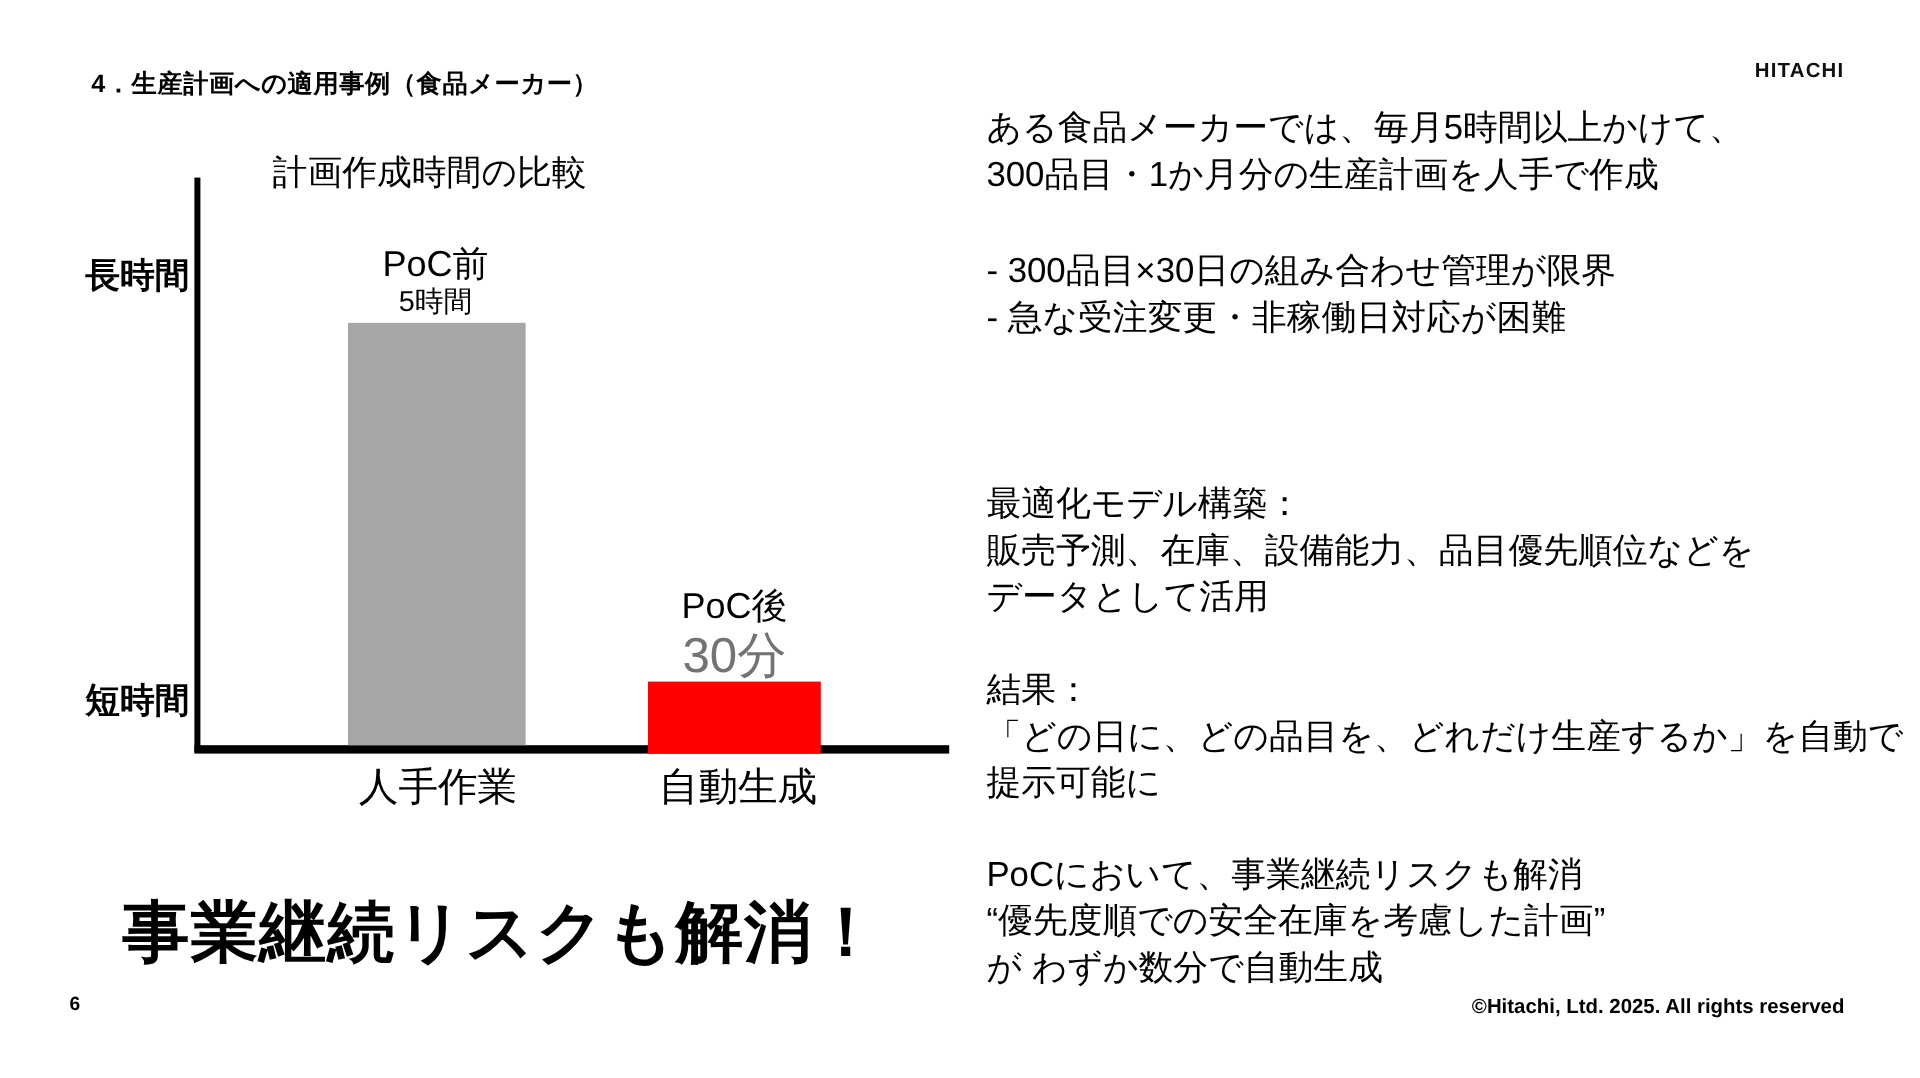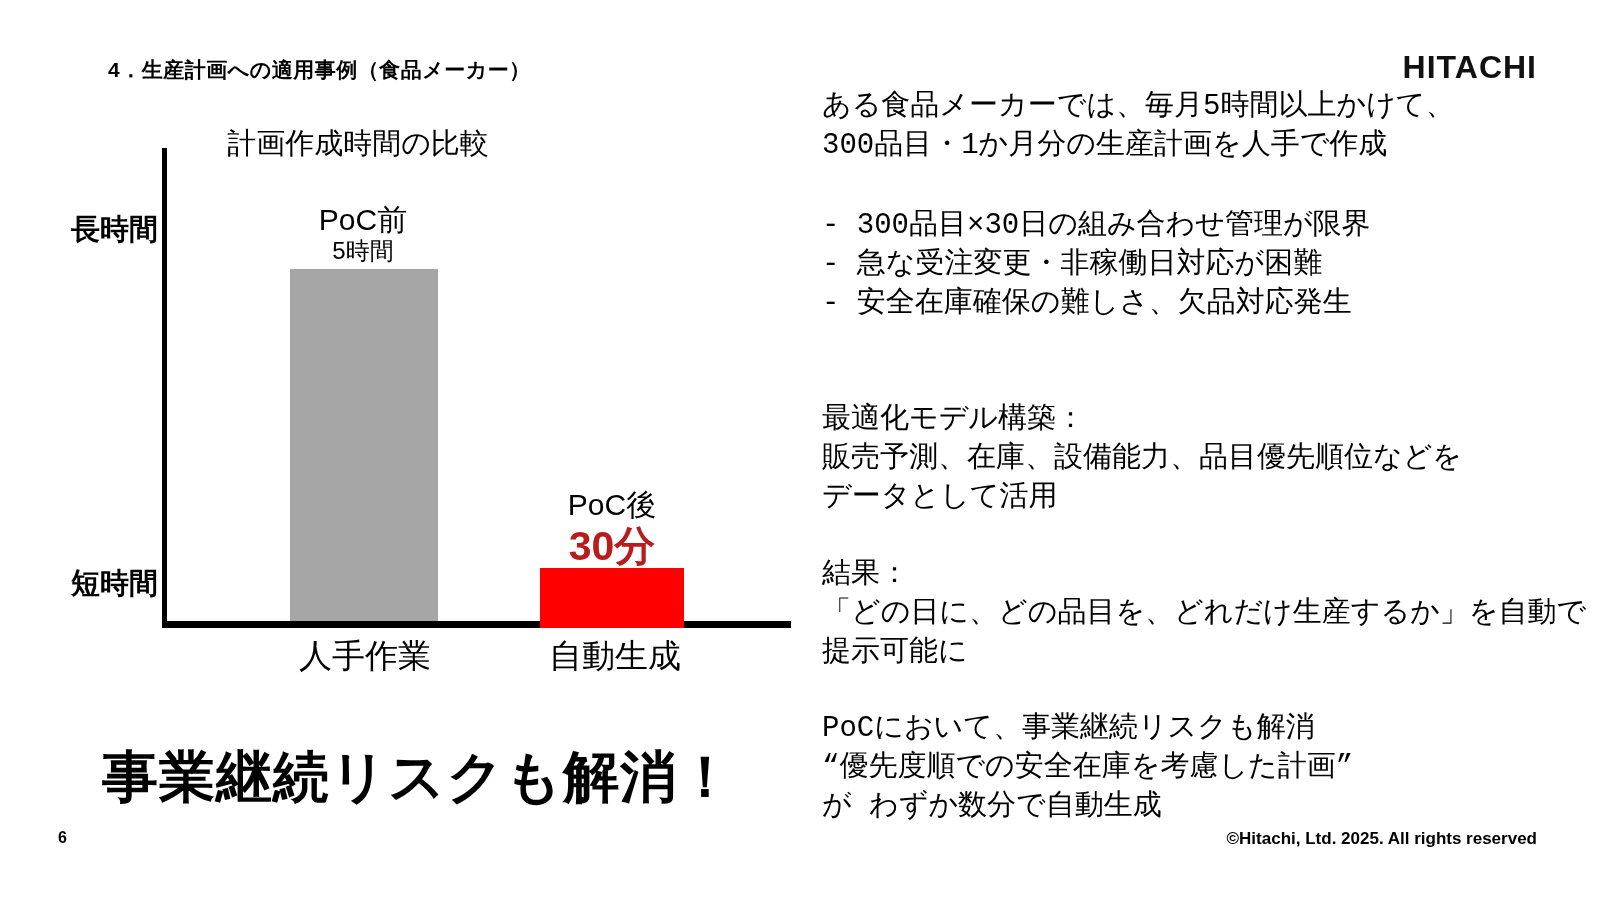--- a/index.html
+++ b/index.html
@@ -14,25 +14,24 @@
     background: #ffffff;
     overflow: hidden;
   }
   .abs { position: absolute; white-space: nowrap; }
 
   
   .slide-title {
     left: 76px; top: 56px;
     font-size: 21px; font-weight: 700;
     letter-spacing: 0.5px;
-    margin-left: 32px;
   }
   .logo {
     right: 63px; top: 49px;
-    font-size: 32px; font-weight: 800;
+    font-size: 17px; font-weight: 800;
     letter-spacing: 1px;
     color: #111111;
   }
 
   
   .chart-title {
     left: 358px; top: 124px;
     transform: translateX(-50%);
     font-size: 29px;
   }
@@ -52,34 +51,34 @@
   .ylab-bottom { top: 564px; }
 
   .bar { z-index: 2; }
   .bar-gray { left: 290px; top: 269px; width: 148px; height: 352px; background: #A6A6A6; }
   .bar-red  { left: 540px; top: 568px; width: 144px; height: 60px;  background: #FF0000; }
 
   .lbl-poc-mae { left: 363px; top: 200px; transform: translateX(-50%); font-size: 30px; }
   .lbl-5h      { left: 363px; top: 235px; transform: translateX(-50%); font-size: 24px; }
   .lbl-poc-ato { left: 612px; top: 485px; transform: translateX(-50%); font-size: 30px; }
   .lbl-30min   { left: 612px; top: 519px; transform: translateX(-50%);
-                 font-size: 41px; font-weight: 700; color: #b91c1c; }
+                 font-size: 41px; font-weight: 400; color: #737373; }
   .xlab { top: 634px; transform: translateX(-50%); font-size: 33px; }
   .xlab-1 { left: 365px; }
   .xlab-2 { left: 615px; }
 
   .conclusion {
     left: 418px; top: 740px;
     transform: translateX(-50%);
     font-size: 56px; font-weight: 800;
     letter-spacing: 1px;
   }
 
   
-  .block { position: absolute; left: 822px; font-size: 29px; line-height: 38.8px; font-family: Liberation Mono, monospace; }
+  .block { position: absolute; left: 822px; font-size: 29px; line-height: 38.8px; }
   .block div { white-space: nowrap; }
   .block-0 { top: 88px; }
   .block-1 { top: 207px; }
   .block-2 { top: 401px; }
   .block-3 { top: 556px; }
   .block-4 { top: 710px; }
 
   
   .page-num  { left: 58px; top: 829px; font-size: 16px; font-weight: 700; }
   .copyright { right: 63px; top: 829px; font-size: 17px; font-weight: 700; }
@@ -116,21 +115,20 @@
   <div class="abs conclusion">事業継続リスクも解消！</div>
 
   <div>
     <div class="block block-0">
       <div>ある食品メーカーでは、毎月5時間以上かけて、</div>
       <div>300品目・1か月分の生産計画を人手で作成</div>
     </div>
     <div class="block block-1">
       <div>- 300品目×30日の組み合わせ管理が限界</div>
       <div>- 急な受注変更・非稼働日対応が困難</div>
-      <div>- 安全在庫確保の難しさ、欠品対応発生</div>
     </div>
     <div class="block block-2">
       <div>最適化モデル構築：</div>
       <div>販売予測、在庫、設備能力、品目優先順位などを</div>
       <div>データとして活用</div>
     </div>
     <div class="block block-3">
       <div>結果：</div>
       <div>「どの日に、どの品目を、どれだけ生産するか」を自動で</div>
       <div>提示可能に</div>

